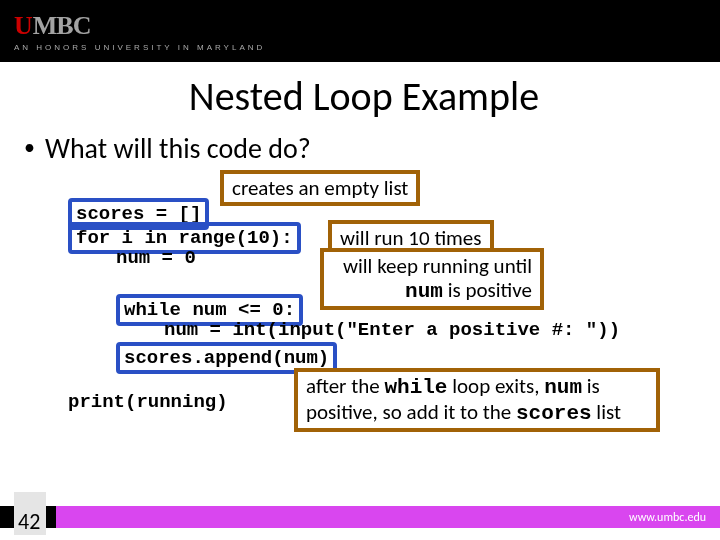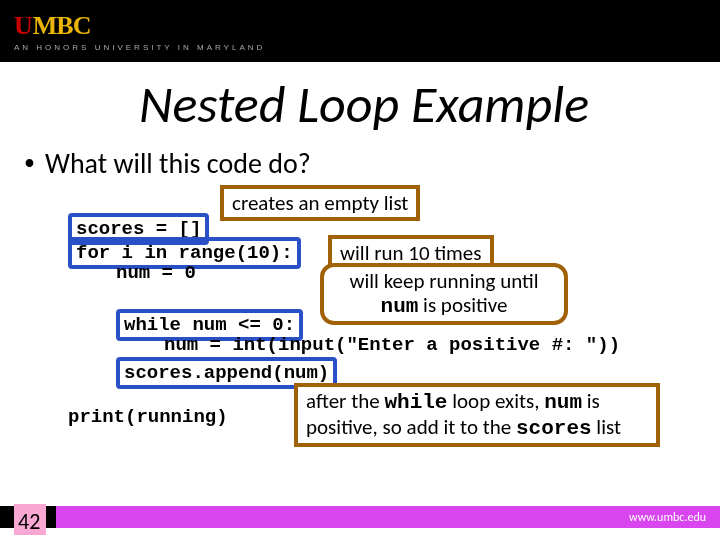--- a/index.html
+++ b/index.html
@@ -20,34 +20,33 @@
     align-items: center;
     padding-left: 14px;
     box-sizing: border-box;
   }
   .logo-wrap {
     display: flex;
     flex-direction: column;
   }
   .umbc-logo { display: flex; align-items: baseline; }
   .umbc-u { color: #c00; font-weight: bold; font-family: Georgia, serif; font-size: 26px; }
-  .umbc-mbc { color: #eab308; font-weight: bold; font-family: Georgia, serif; font-size: 26px; letter-spacing: -1px;}
+  .umbc-mbc { color: #a3a3a3; font-weight: bold; font-family: Georgia, serif; font-size: 26px; letter-spacing: -1px;}
   .umbc-tag {
     color: #aaa;
     font-size: 8px;
     letter-spacing: 3px;
     font-family: Arial, sans-serif;
     margin-top: 2px;
   }
   .slide-title {
     text-align: center;
-    font-size: 52px;
+    font-size: 40px;
     margin: 10px 0 10px 8px;
     font-weight: 400;
-    font-style: italic;
   }
   .bullet-row {
     display: flex;
     align-items: flex-start;
     padding-left: 24px;
     font-size: 28px;
     margin-bottom: 6px;
   }
   .bullet-dot { margin-right: 10px; font-size: 22px; line-height: 34px;}
   .code-area {
@@ -90,22 +89,22 @@
   .footer-black { background: #000; width: 56px; height: 100%; }
   .footer-gold { background: #d946ef; flex: 1; height: 100%; display:flex; align-items:center; justify-content:flex-end; padding-right:14px;}
   .footer-url { color: #fff; font-size: 12px; }
   .page-num {
     position: absolute;
     bottom: 5px;
     left: 14px;
     font-size: 22px;
     color: #000;
     z-index: 5;
-    background: #f9a8d4;
-    padding: 4px 6px 0 4px;
+    background: #e5e5e5;
+    padding: 16px 6px 0 4px;
   }
 </style>
 </head>
 <body>
 
 <div class="header-brand">
   <div class="logo-wrap">
     <div class="umbc-logo">
       <span class="umbc-u">U</span>
       <span class="umbc-mbc">MBC</span>
@@ -132,21 +131,21 @@
   <div class="ann" style="left:328px; top:48px;">will run 10 times</div>
 
   <div style="height:24px;">
     <span class="hlbox">for i in range(10):</span>
   </div>
 
   <div style="height:24px; padding-left:48px;">
     <span>num = 0</span>
   </div>
 
-  <div class="ann" style="left:320px; top:76px; width:248px; text-align:center;border-radius:14px;">
+  <div class="ann" style="left:320px; top:76px; width:224px; text-align:right;">
     <span>will keep running until</span><br>
     <span class="mono">num</span><span> is positive</span>
   </div>
 
   <div style="height:24px;"></div>
 
   <div style="height:24px; padding-left:48px;">
     <span class="hlbox">while num &lt;= 0:</span>
   </div>
 

